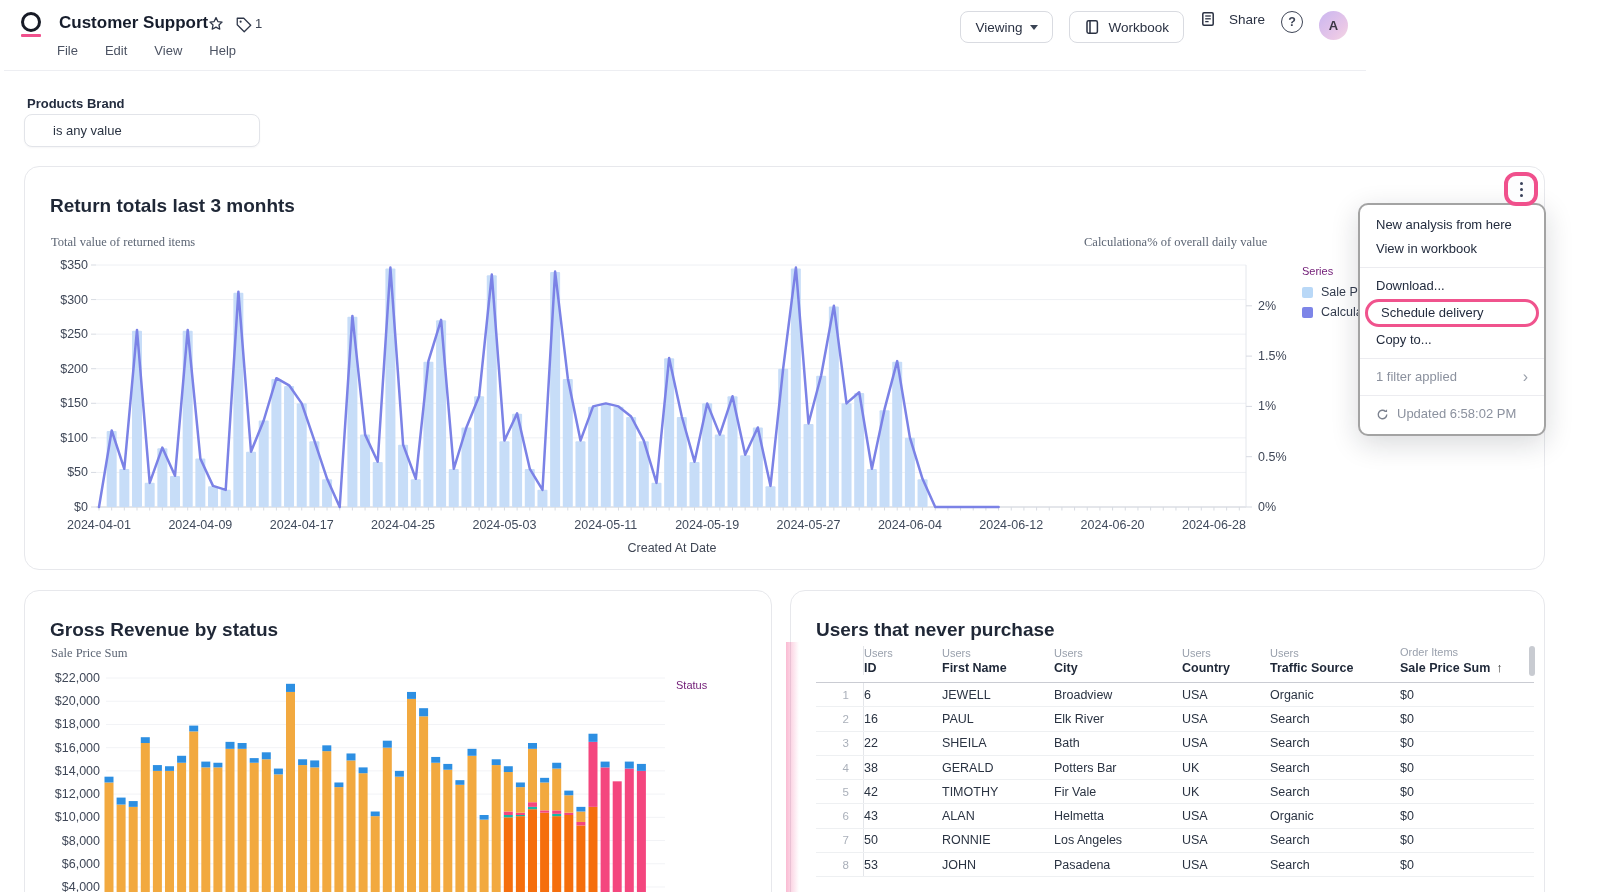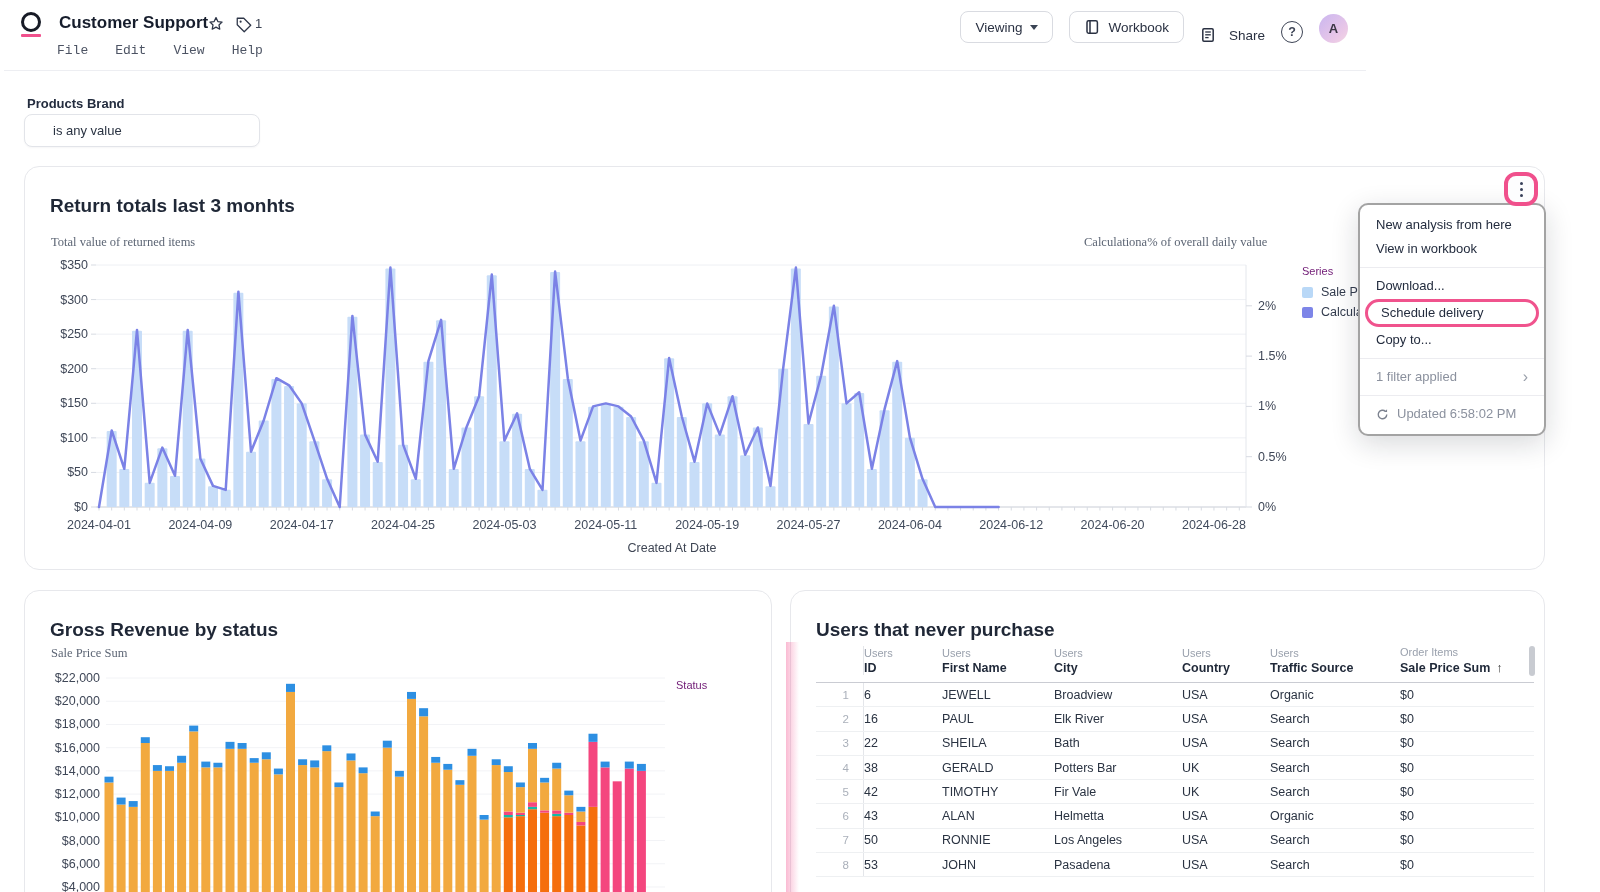--- a/index.html
+++ b/index.html
@@ -10,22 +10,22 @@
   
   .header { position:absolute; left:4px; top:0; width:1362px; height:71px; background:#fff;
     border-bottom:1px solid #edeef2; z-index:10; }
   .logo { position:absolute; left:17px; top:12px; width:22px; height:26px; }
   .logo .ring { width:20px; height:20px; border:3px solid #171b26; border-radius:50%; }
   .logo .underline { width:20px; height:3px; background:#f0508c; margin-top:2px; border-radius:1px; }
   .doc-title { position:absolute; left:55px; top:13px; font-size:17px; font-weight:700; color:#161d2c; }
   .hdr-icon { position:absolute; top:15px; width:18px; height:18px; }
   .tag-count { position:absolute; left:251px; top:16px; font-size:13px; color:#3c4454; }
   .menubar { position:absolute; left:53px; top:43px; display:flex; gap:27px; }
-  .menubar span { font-size:13px; color:#4c5363; cursor:default;font-family:Liberation Mono, monospace; }
-  .hdr-right { position:absolute; right:18px; top:11px; display:flex; align-items:flex-end; gap:16px; }
+  .menubar span { font-size:13px; color:#4c5363; cursor:default; }
+  .hdr-right { position:absolute; right:18px; top:11px; display:flex; align-items:flex-start; gap:16px; }
   .btn { display:flex; align-items:center; gap:8px; height:32px; padding:0 14px;
     border:1px solid #d9dbe1; border-radius:8px; background:#fff; font-size:13.5px; color:#2a3142; }
   .caret-down { width:0; height:0; border-left:4.5px solid transparent; border-right:4.5px solid transparent;
     border-top:5px solid #3a4354; margin-top:1px; }
   .share-btn { display:flex; align-items:center; gap:13px; font-size:13.5px; color:#2a3142; }
   .help-circle { width:22px; height:22px; border:1.8px solid #3e4556; border-radius:50%;
     display:flex; align-items:center; justify-content:center; font-size:12.5px; font-weight:700; color:#3e4556; }
   .avatar { width:29px; height:29px; border-radius:50%; background:linear-gradient(135deg,#cab6f0 0%,#e9c7e7 70%,#f3d7e3 100%);
     display:flex; align-items:center; justify-content:center; font-size:13px; font-weight:600; color:#3a3544; }
 

